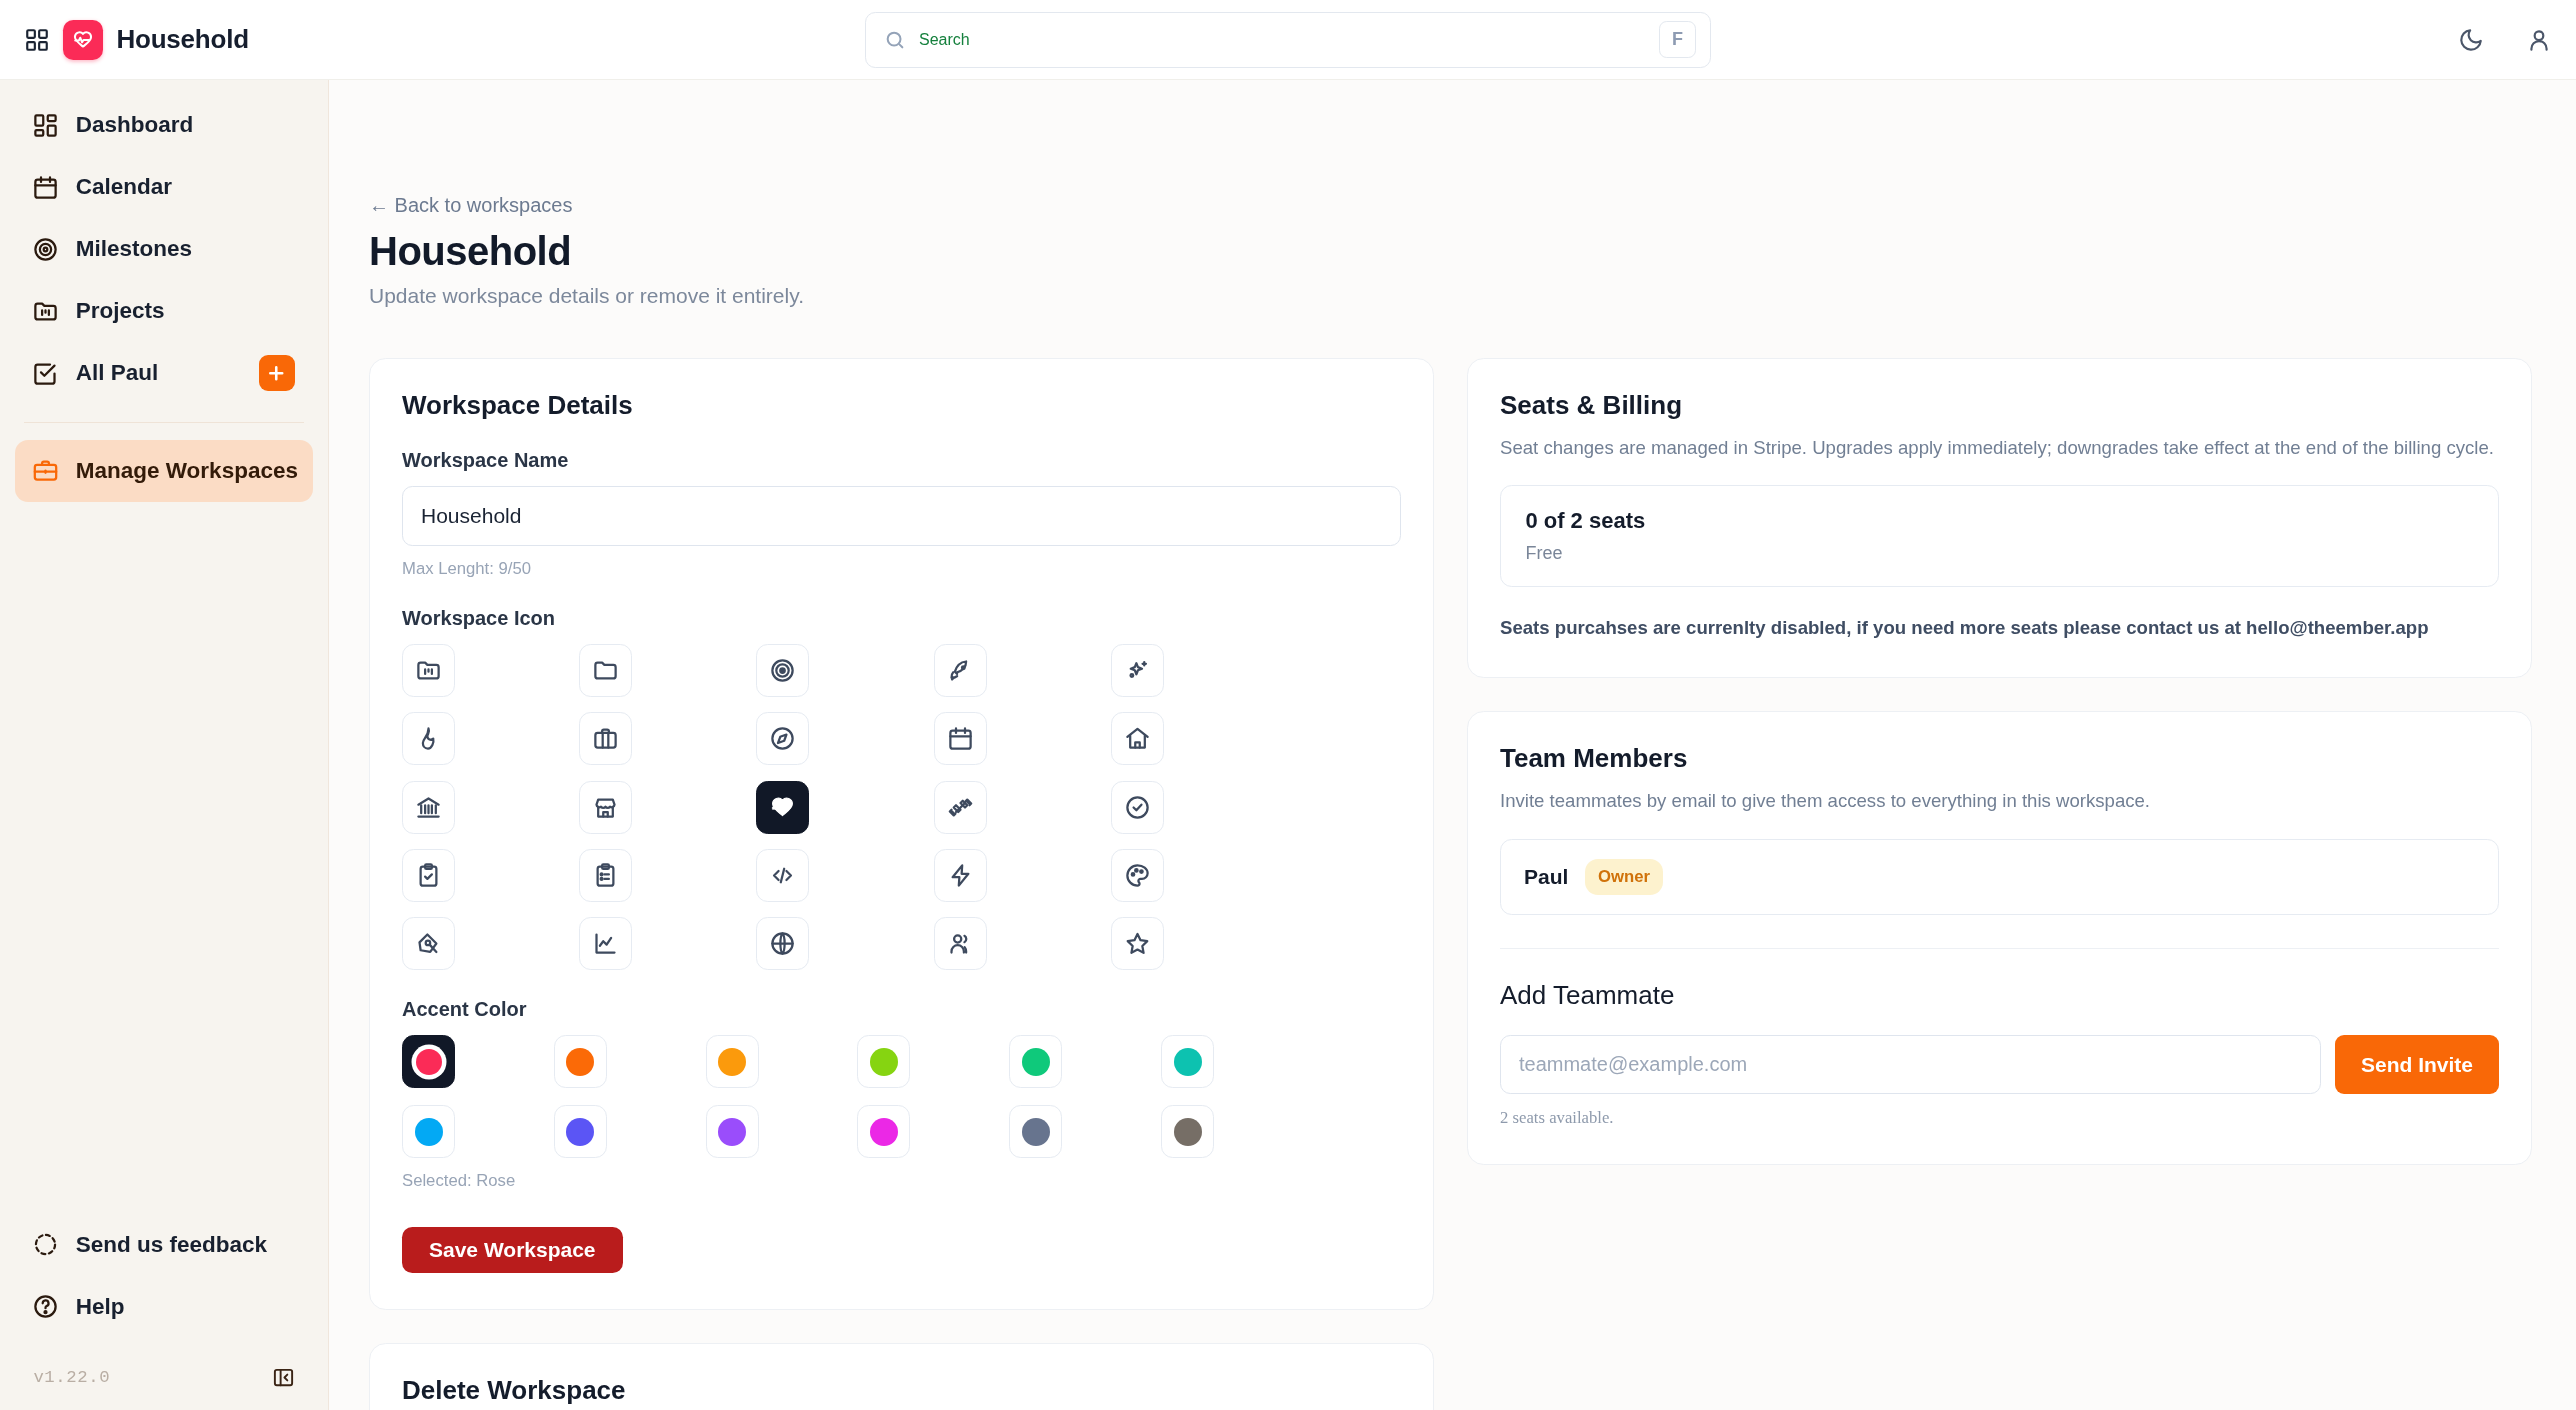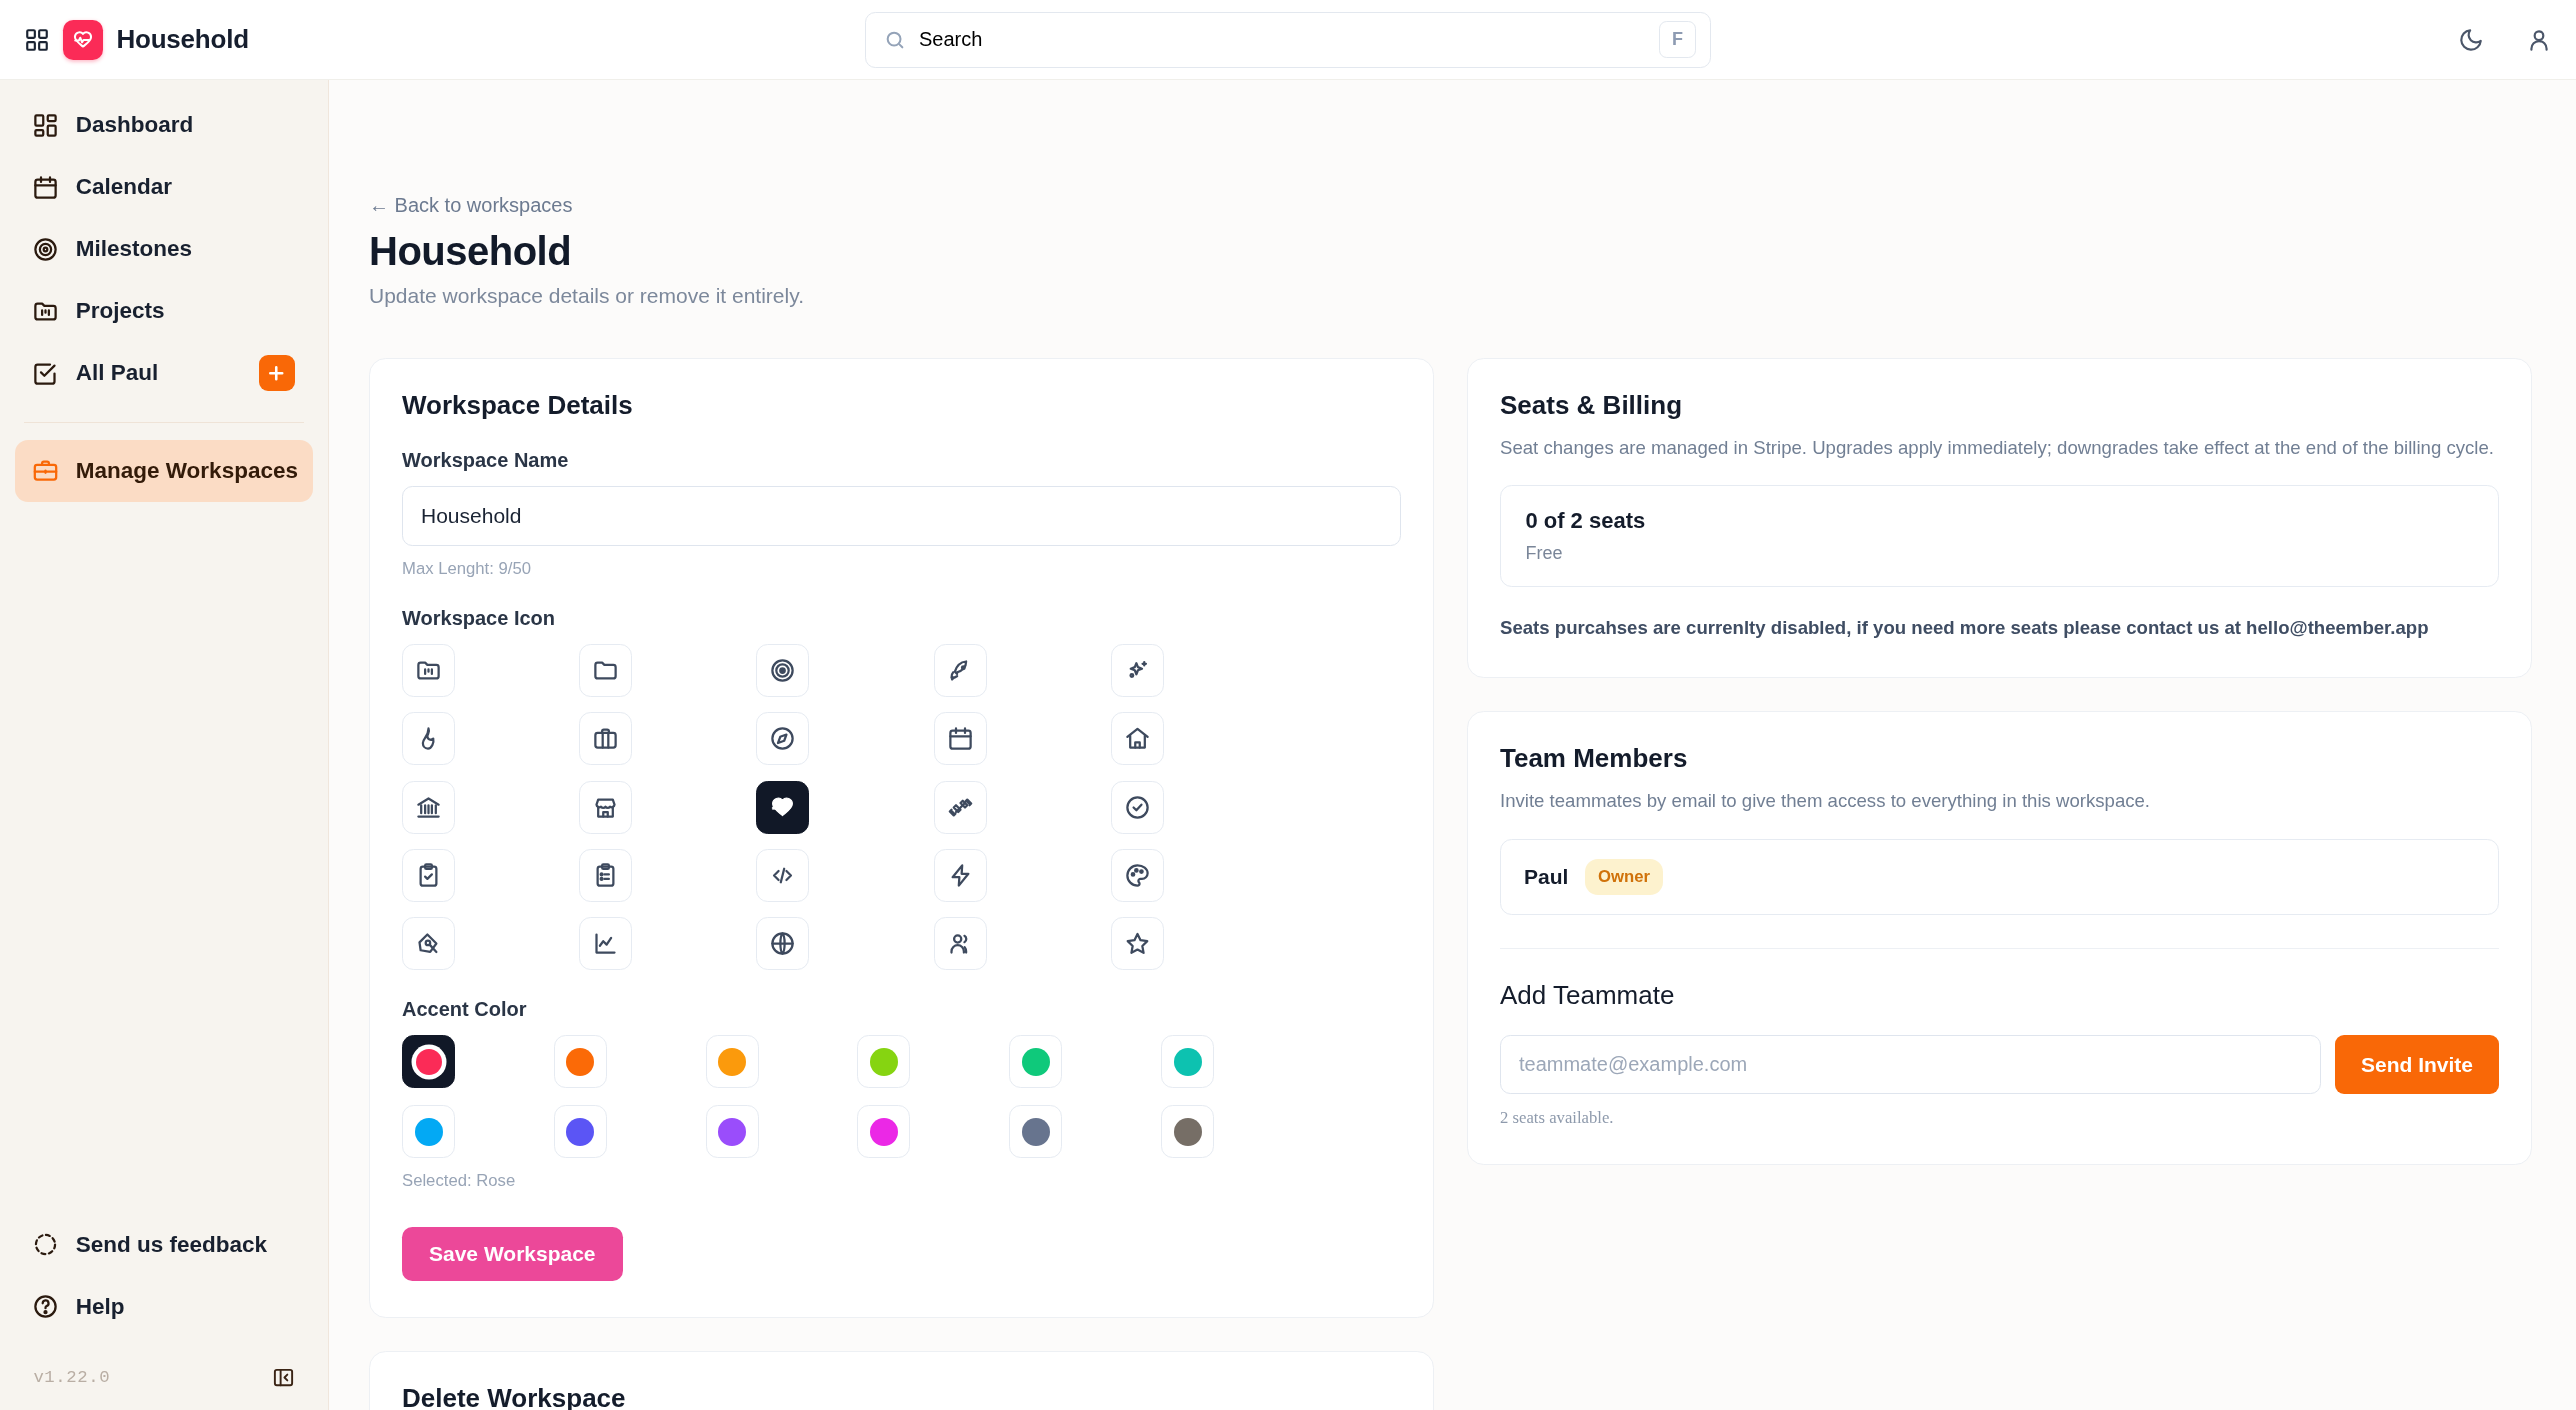--- a/index.html
+++ b/index.html
@@ -35,21 +35,21 @@
     width: 846px; height: 56px;
   }
   .search-box {
     width: 100%; height: 100%;
     border: 1.3px solid #E3E8EF; border-radius: 10.3px;
     background: #fff;
     display: flex; align-items: center; gap: 13px;
     padding: 0 14px 0 18px;
   }
   .search-ico { width: 22px; height: 22px; color: #94A3B8; flex: none; }
-  .search-ph { flex: 1; font-size: 20px; color: #000000; }
+  .search-ph { flex: 1; font-size: 16px; color: #15803d; }
   .kbd {
     width: 37px; height: 37px; border: 1.3px solid #E3E8EF; border-radius: 7.7px;
     display: flex; align-items: center; justify-content: center;
     font-size: 18px; font-weight: 600; color: #8D9BB2;
   }
   .tb-right { position:absolute; right: 24.4px; top:0; height:80px; display:flex; align-items:center; gap: 42px; }
   .tb-right svg { width: 26px; height: 26px; color: #4B5669; display:block; }
 
   
   .body { display: flex; flex: 1; min-height: 0; }
@@ -152,21 +152,21 @@
   .color-dot { width: 28px; height: 28px; border-radius: 50%; display:block; }
   .color-cell.selected { background:#111827; border-color:#111827; }
   .color-cell.selected .color-dot { box-shadow: 0 0 0 4.5px #fff; width: 26px; height: 26px; }
 
   .btn {
     border:none; border-radius: 10.3px; cursor:pointer;
     font-family:"Liberation Sans", sans-serif;
     font-size: 21px; font-weight: 600; color:#fff;
     display:inline-flex; align-items:center; justify-content:center;
   }
-  .btn-save { background:#ec4899; height: 54px; padding: 0 27px; margin-top: 36px; }
+  .btn-save { background:#b91c1c; height: 46px; padding: 0 27px; margin-top: 36px; }
   .btn-invite { background:#F96807; height: 59px; padding: 0 26px; border-radius: 9px; flex:none; }
 
   .seats-box {
     border: 1.3px solid #E6EBF2; border-radius: 11.6px;
     padding: 22px 24.4px; margin-top: 23px;
   }
   .seats-count { font-size: 22px; font-weight: 700; color:#141C2B; }
   .seats-plan { font-size: 18px; color:#7A8699; margin-top: 9px; }
   .notice { font-size: 18.6px; font-weight: 700; color:#3F4D63; margin-top: 28px; line-height:1.4; }
 

